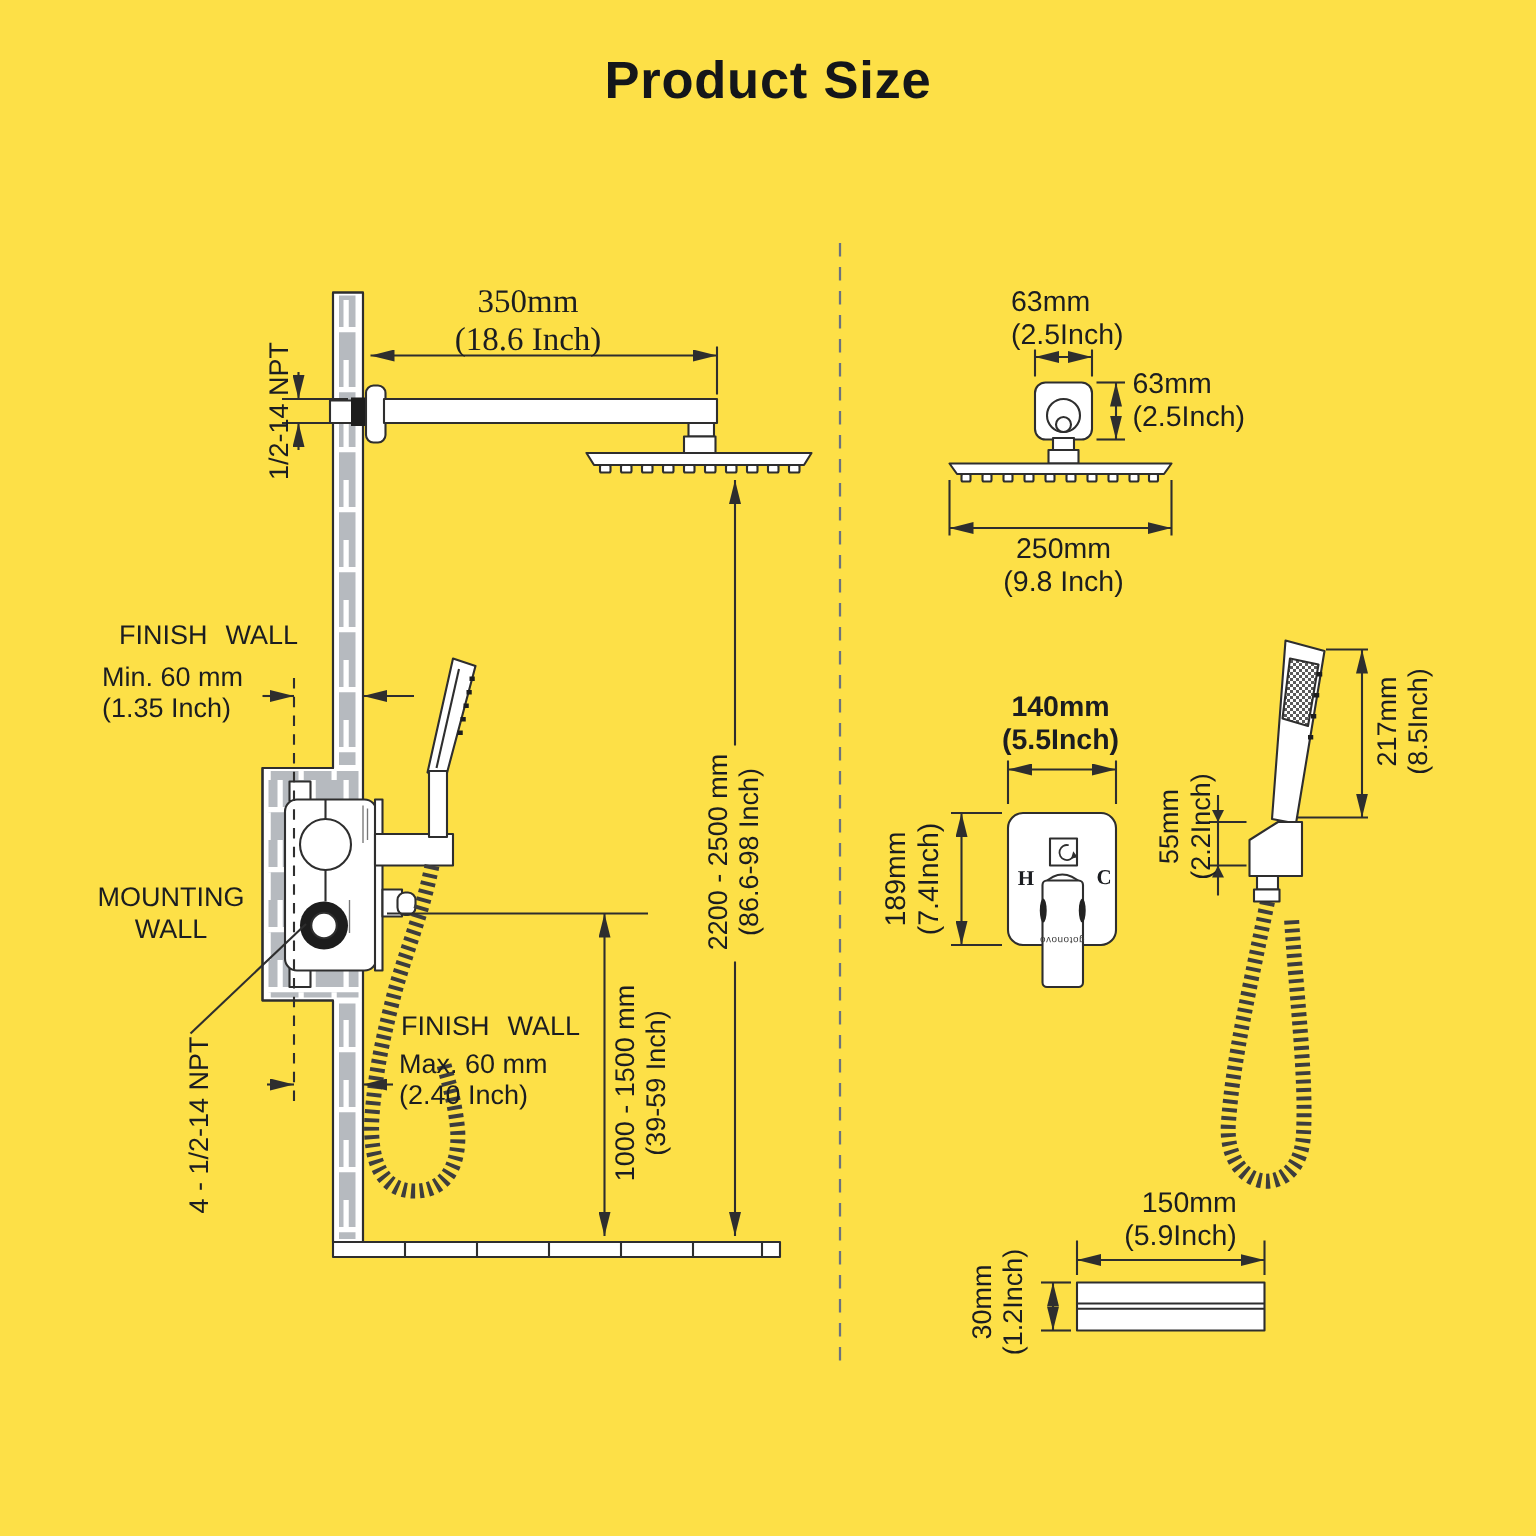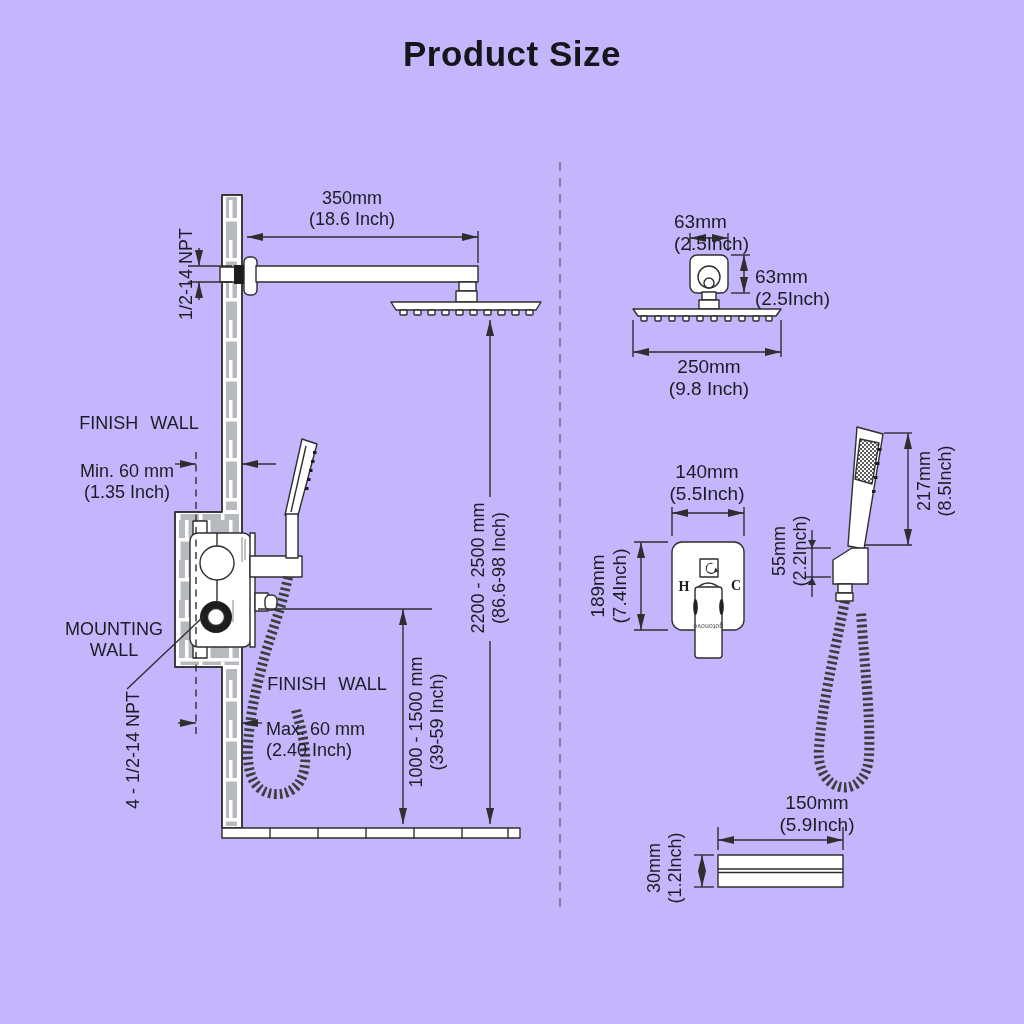--- a/index.html
+++ b/index.html
@@ -1,28 +1,28 @@
 <!DOCTYPE html>
 <html><head>
 <meta charset="utf-8">
 <style>
   html,body{margin:0;padding:0;background:#ecf5f8;}
-  .stage{position:relative;width:1024px;height:1024px;background:#c4b5fd;
+  .stage{position:relative;width:1024px;height:1024px;background:#fde047;
          font-family:"Liberation Sans",sans-serif;color:#1b1d21;overflow:hidden;}
   .title{position:absolute;left:0;right:0;top:34px;text-align:center;
          font-size:35px;font-weight:700;letter-spacing:.5px;color:#14161a;}
   svg.art{position:absolute;left:0;top:0;}
   .lbl{position:absolute;line-height:1.14;white-space:nowrap;font-size:18px;}
   .lbl span{display:block;}
   .c{transform:translateX(-50%);text-align:center;}
-  .l{text-align:left;margin-top:20px;}
+  .l{text-align:left;}
   .rot{transform:translate(-50%,-50%) rotate(-90deg);text-align:center;}
   .rot180{transform:translate(-50%,-50%) rotate(180deg);text-align:center;}
   .ws{word-spacing:7px;}
-  .fs21{font-size:18px;}
+  .fs21{font-size:22px;font-family:Liberation Serif, serif;}
   .fs19{font-size:19px;}
   .serif{font-family:"Liberation Serif",serif;font-weight:700;font-size:14px;}
   .brand{font-size:6.5px;color:#3c3c3c;letter-spacing:.4px;}
 </style>
 </head>
 <body>
 
 <div class="stage">
 
   <div class="title">Product Size</div>
@@ -273,26 +273,26 @@
 
   <div class="lbl c fs21" style="left:352px;top:188px;">
     <span>350mm</span>
     <span>(18.6 Inch)</span>
   </div>
 
   <div class="lbl rot" style="left:186px;top:274px;">1/2-14 NPT</div>
 
   <div class="lbl c ws" style="left:139px;top:413px;">FINISH WALL</div>
 
-  <div class="lbl l" style="left:80px;top:441px;text-align:center;">
+  <div class="lbl l" style="left:68px;top:441px;">
     <span>Min. 60 mm</span>
     <span>(1.35 Inch)</span>
   </div>
 
-  <div class="lbl c" style="left:114px;top:619px;">
+  <div class="lbl c" style="left:114px;top:588px;">
     <span>MOUNTING</span>
     <span>WALL</span>
   </div>
 
   <div class="lbl c ws" style="left:327px;top:674px;">FINISH WALL</div>
 
   <div class="lbl l" style="left:266px;top:699px;">
     <span>Max. 60 mm</span>
     <span>(2.40 Inch)</span>
   </div>
@@ -317,21 +317,21 @@
   <div class="lbl l fs19" style="left:755px;top:246px;">
     <span>63mm</span>
     <span>(2.5Inch)</span>
   </div>
 
   <div class="lbl c fs19" style="left:709px;top:356px;">
     <span>250mm</span>
     <span>(9.8 Inch)</span>
   </div>
 
-  <div class="lbl c fs19" style="left:707px;top:461px;">
+  <div class="lbl c fs19" style="left:707px;top:461px;font-weight:bold;">
     <span>140mm</span>
     <span>(5.5Inch)</span>
   </div>
 
   <div class="lbl rot fs19" style="left:609px;top:586px;">
     <span>189mm</span>
     <span>(7.4Inch)</span>
   </div>
 
   <div class="lbl c serif" style="left:684px;top:579px;">H</div>
@@ -342,21 +342,21 @@
   <div class="lbl rot" style="left:790px;top:551px;">
     <span>55mm</span>
     <span>(2.2Inch)</span>
   </div>
 
   <div class="lbl rot" style="left:935px;top:481px;">
     <span>217mm</span>
     <span>(8.5Inch)</span>
   </div>
 
-  <div class="lbl c fs19" style="left:817px;top:792px;">
+  <div class="lbl c fs19" style="left:787px;top:792px;text-align:right;">
     <span>150mm</span>
     <span>(5.9Inch)</span>
   </div>
 
   <div class="lbl rot" style="left:665px;top:868px;">
     <span>30mm</span>
     <span>(1.2Inch)</span>
   </div>
 
 </div>

